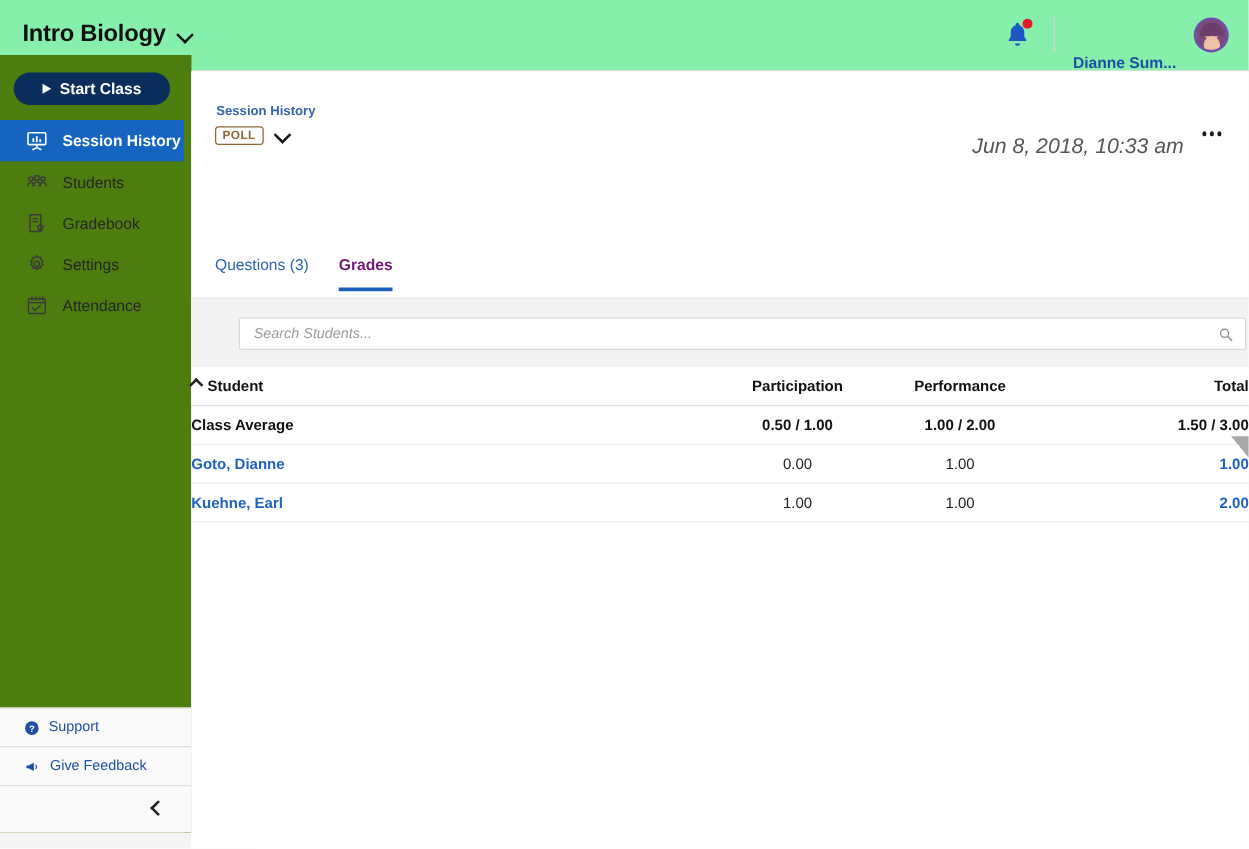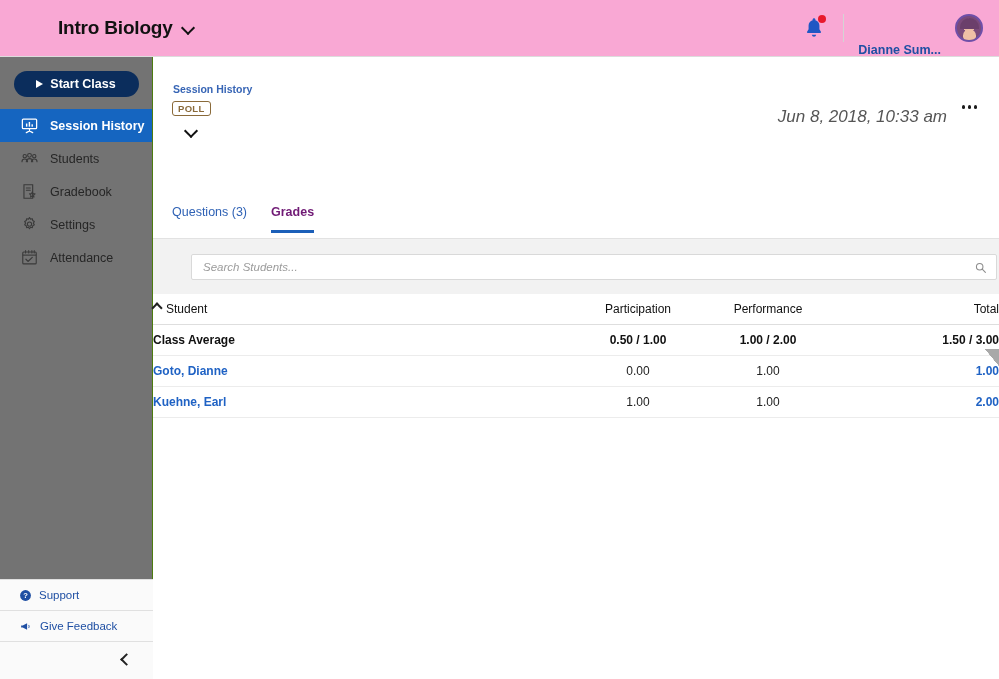--- a/index.html
+++ b/index.html
@@ -7,22 +7,22 @@
     width: 999px; height: 679px;
     font-family: "Liberation Sans", sans-serif;
     background: #ffffff;
     overflow: hidden;
   }
   .app { position: relative; width: 999px; height: 679px; background:#f4f4f4; }
 
   
   .topbar {
     position:absolute; left:0; top:0; width:999px; height:57px;
-    background:#f9a8d4; border-bottom:1px solid #dcdcdc;
-    display:flex; align-items:center; justify-content:space-between;padding-left:40px;
+    background:#86efac; border-bottom:1px solid #dcdcdc;
+    display:flex; align-items:center; justify-content:space-between;
   }
   .course-title {
     display:flex; align-items:center; gap:9px;
     margin-left:18px; font-size:19px; font-weight:bold; color:#111111;
     letter-spacing:-.2px; cursor:pointer;
   }
   .chev-down { display:inline-block; width:13px; height:13px; position:relative; }
   .chev-down::before{
     content:""; position:absolute; left:1px; top:1px;
     width:8px; height:8px; border-right:2.6px solid #111; border-bottom:2.6px solid #111;
@@ -45,22 +45,22 @@
     content:""; position:absolute; left:6px; top:13px; width:13px; height:13px;
     border-radius:50% 50% 45% 45%; background:#efc0a6;
   }
   .avatar::before{
     content:""; position:absolute; left:3px; top:2px; width:19px; height:11px;
     border-radius:10px 10px 0 0; background:#6b3f6b;
   }
 
   
   .sidebar {
-    position:absolute; left:0; top:57px; width:153px; height:622px;
-    background:#737373; border-right:1px solid #4d7c0f;
+    position:absolute; left:0; top:44px; width:153px; height:622px;
+    background:#4d7c0f; border-right:6px solid #4d7c0f;
   }
   .start-class {
     display:flex; align-items:center; justify-content:center; gap:7px;
     width:125px; height:26px; margin:14px auto 12px auto;
     background:#0b2d5c; color:#ffffff; border-radius:13px;
     font-size:12.5px; font-weight:bold; cursor:pointer;
   }
   .tri-play { width:0; height:0; border-left:7px solid #fff; border-top:4.5px solid transparent; border-bottom:4.5px solid transparent; }
   .nav-item {
     display:flex; align-items:center; gap:11px;
@@ -74,21 +74,21 @@
     height:31px; padding-left:19px; border-top:1px solid #e0e0e0;
     font-size:11.5px; color:#1f4fa3; cursor:pointer; background:#fafafa;
   }
   .sb-collapse { height:38px; border-top:1px solid #e0e0e0; position:relative; background:#fafafa; cursor:pointer;}
   .chev-left{ position:absolute; right:22px; top:13px; width:9px; height:9px;
     border-left:2.2px solid #222; border-bottom:2.2px solid #222; transform:rotate(45deg); }
 
   
   .main { position:absolute; left:153px; top:57px; width:846px; height:622px; background:#ffffff; }
   .crumb { position:absolute; left:20px; top:26px; font-size:10.5px; font-weight:bold; color:#3765b5; cursor:pointer; }
-  .sess-head { position:absolute; left:19px; top:44px; display:flex; align-items:center; gap:9px;flex-direction:column; }
+  .sess-head { position:absolute; left:19px; top:44px; display:flex; align-items:center; gap:9px; }
   .poll-badge {
     border:1px solid #8a6a3a; color:#8a6a3a; font-size:9.5px; font-weight:bold;
     padding:2px 5px 1px 5px; border-radius:3px; letter-spacing:.3px; line-height:1.1;
   }
   .sess-title { font-size:18px; font-weight:bold; color:#111; letter-spacing:-.2px; }
   .sess-chev { width:13px; height:13px; position:relative; cursor:pointer; }
   .sess-chev::before{
     content:""; position:absolute; left:1px; top:1px; width:8px; height:8px;
     border-right:2.6px solid #111; border-bottom:2.6px solid #111; transform:rotate(45deg);
   }
@@ -110,21 +110,21 @@
     width:100%; height:100%; border:0; outline:0; background:transparent;
     padding:0 30px 0 11px; font-size:11.5px; font-style:italic; color:#555;
     font-family:"Liberation Sans", sans-serif;
   }
   .search-wrap input::placeholder { color:#9b9b9b; font-style:italic; }
   .mag { position:absolute; right:9px; top:6px; width:13px; height:13px; }
 
   table.grades { position:absolute; left:0; top:237px; width:846px; border-collapse:collapse; }
   table.grades th, table.grades td { font-size:12px; padding:0; }
   table.grades thead th {
-    height:30px; vertical-align:middle; color:#111; font-weight:normal;
+    height:30px; vertical-align:middle; color:#111; font-weight:bold;
     border-bottom:1px solid #dedede; background:#ffffff;
   }
   th.c-student, td.c-student { text-align:left; padding-left:19px; width:420px; }
   th.c-num, td.c-num { text-align:center; width:130px; }
   th.c-total, td.c-total { text-align:right; width:166px; padding-right:21px; }
   .sortcaret { display:inline-block; width:8px; height:8px; margin-right:5px;
     border-left:2px solid #222; border-top:2px solid #222; transform:rotate(45deg); vertical-align:1px;}
   tbody tr { height:31px; }
   tbody tr.avg td { font-weight:bold; color:#111; border-bottom:1px solid #ececec; }
   tbody tr.row td { border-bottom:1px solid #ececec; color:#222; }

